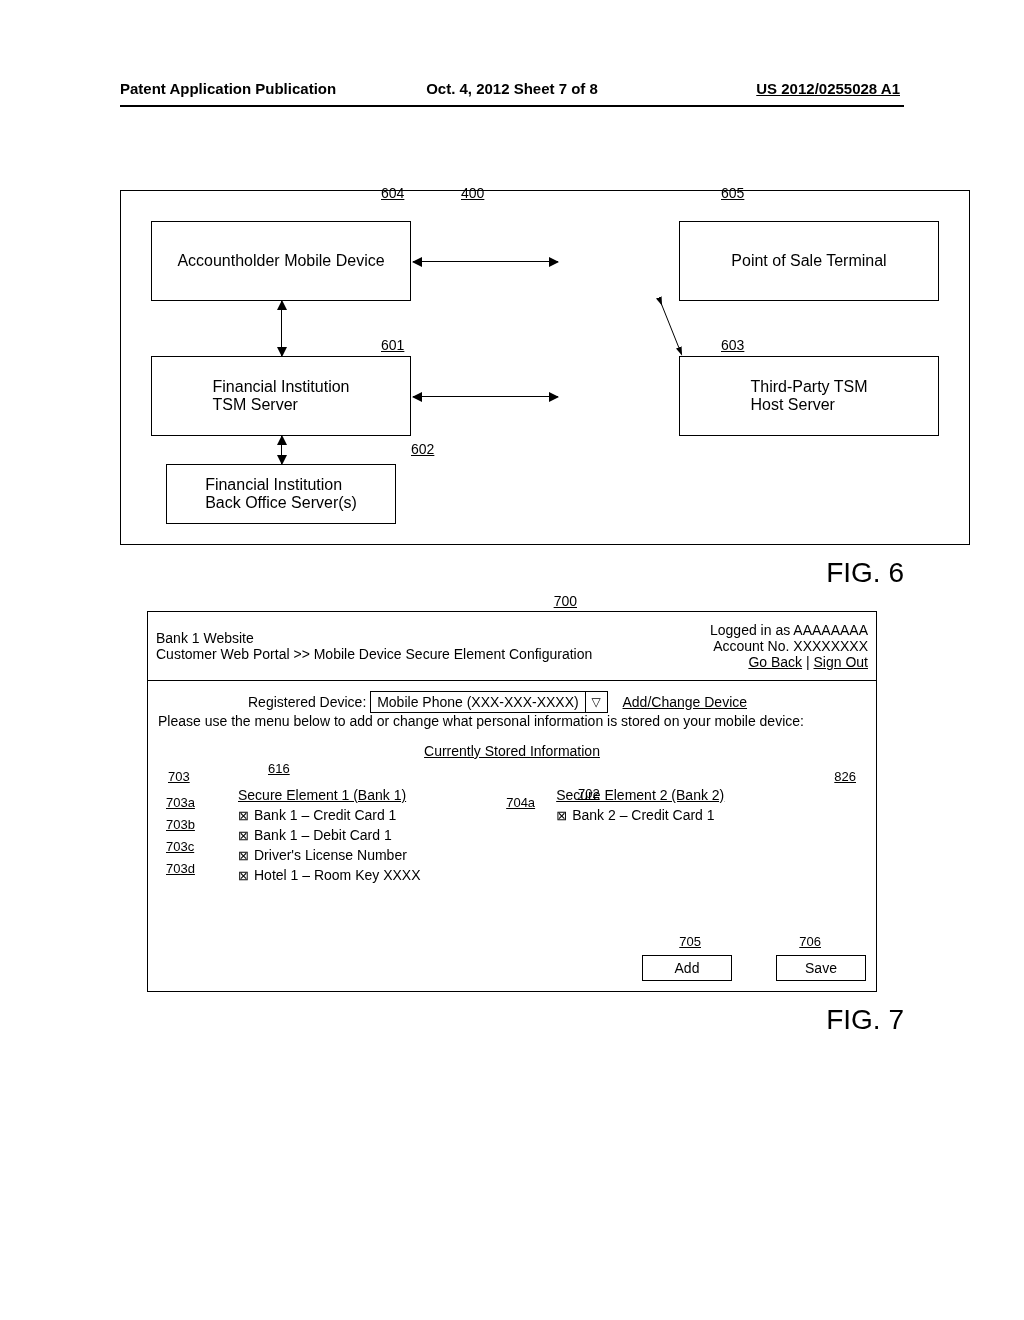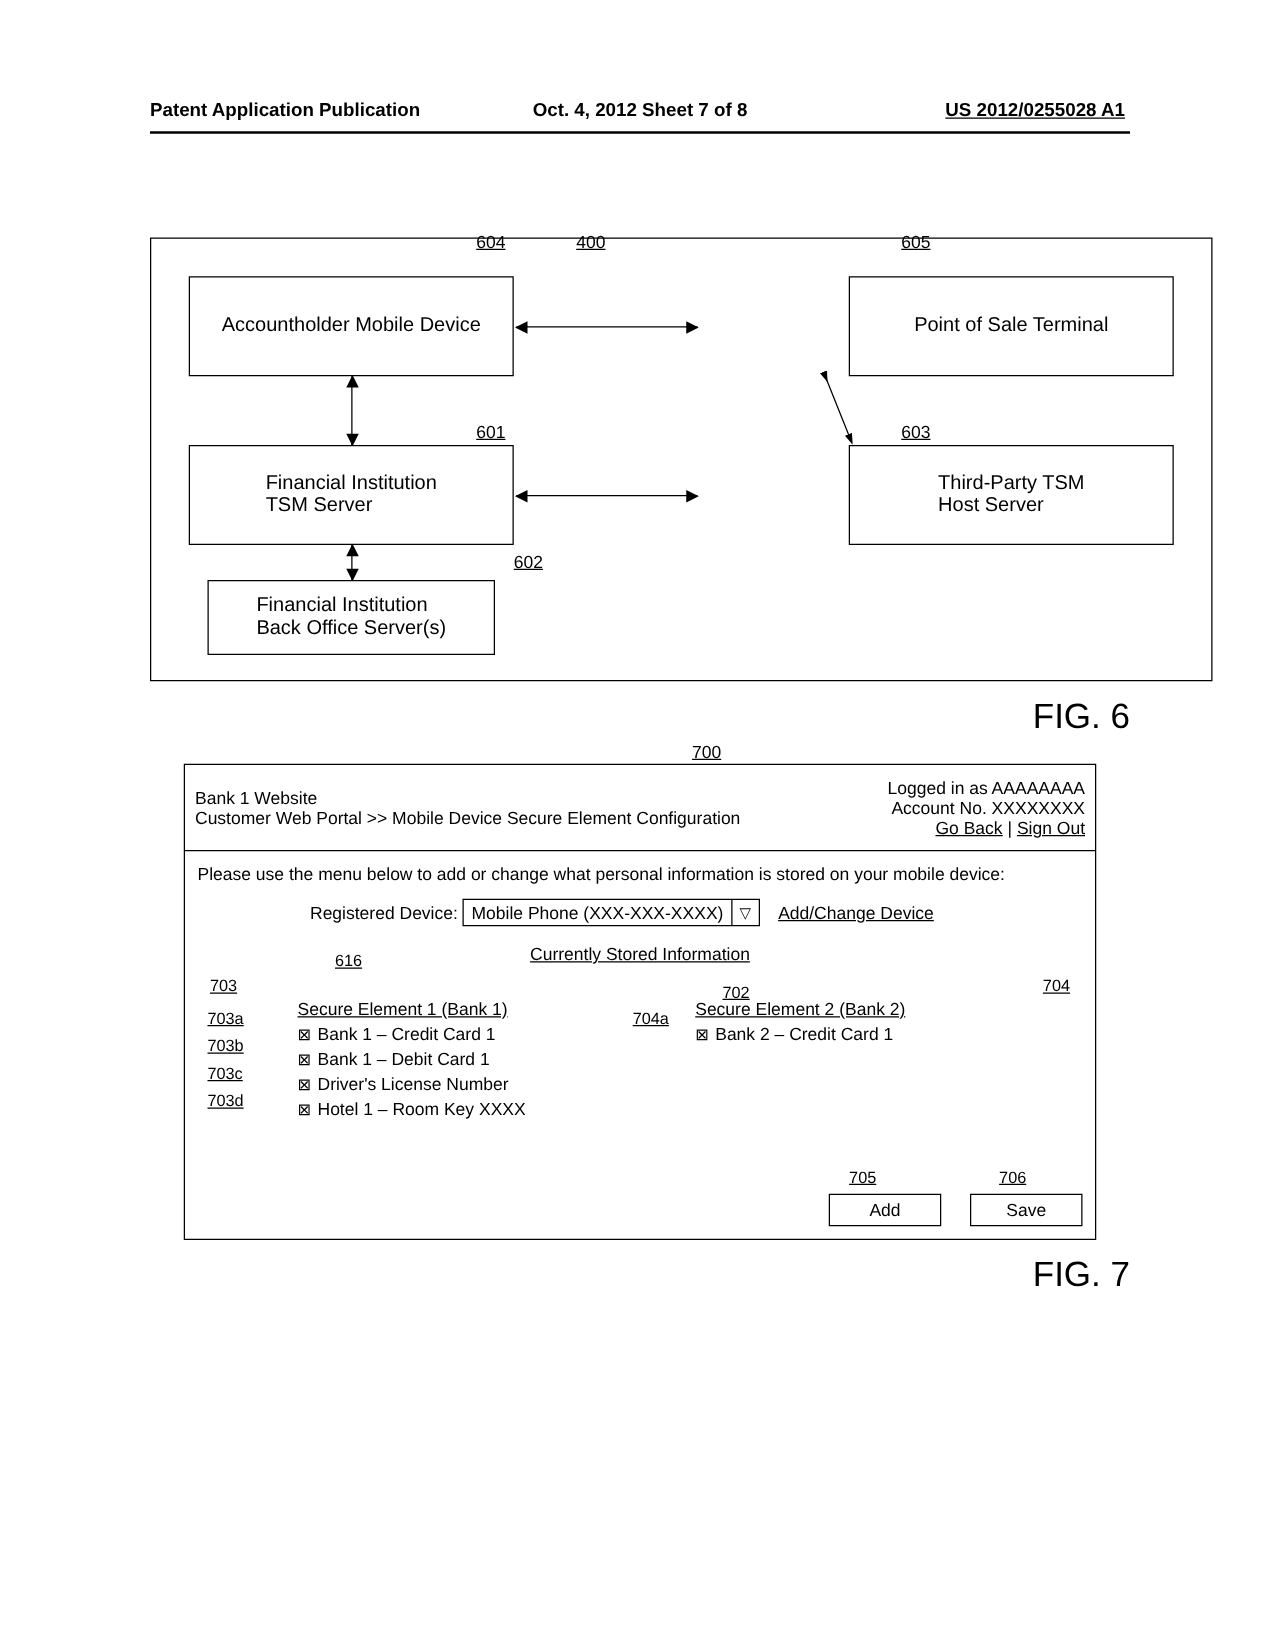--- a/index.html
+++ b/index.html
@@ -152,21 +152,21 @@
   .btn {
     border: 1px solid #000;
     width: 90px; height: 26px;
     display: inline-flex; align-items: center; justify-content: center;
     font-size: 14px;
     background: #fff;
   }
   .btnrow {
     position: absolute;
     right: 10px; bottom: 10px;
-    display: flex; gap: 23px;
+    display: flex; gap: 44px;
   }
 
   .ref7 { font-size: 13px; text-decoration: underline; position: absolute; }
 
 </style>
 </head>
 <body>
 
 <div class="page">
 
@@ -272,32 +272,32 @@
           <div>Account No. XXXXXXXX</div>
           <div>
             <span class="ul">Go Back</span>
             <span> | </span>
             <span class="ul">Sign Out</span>
           </div>
         </div>
       </div>
 
       <div class="fig7-body">
-        <div style="margin-bottom:12px;">Please use the menu below to add or change what personal information is stored on your mobile device:</div>
-
         <div style="text-align:left; padding-left:90px;">
           <span>Registered Device:</span>
           <span class="sel">
             <span class="seltxt">Mobile Phone (XXX-XXX-XXXX)</span>
             <span class="seltri">▽</span>
           </span>
           &nbsp;&nbsp;
           <span class="ul">Add/Change Device</span>
         </div>
 
+        <div style="margin-bottom:12px;">Please use the menu below to add or change what personal information is stored on your mobile device:</div>
+
         <span class="ref7" style="left:120px; top:80px;">616</span>
 
         <div style="text-align:center; margin-top:14px;">
           <span class="ul">Currently Stored Information</span>
         </div>
         <span class="ref7" style="left:430px; top:105px;">702</span>
 
         <div class="cols">
 
           <div class="col" style="padding-left:80px;">
@@ -309,21 +309,21 @@
             <span class="ref7" style="left:8px; top:52px;">703c</span>
             <span class="ref7" style="left:8px; top:74px;">703d</span>
 
             <div class="item"><span class="cb">⊠</span><span>Bank 1 – Credit Card 1</span></div>
             <div class="item"><span class="cb">⊠</span><span>Bank 1 – Debit Card 1</span></div>
             <div class="item"><span class="cb">⊠</span><span>Driver's License Number</span></div>
             <div class="item"><span class="cb">⊠</span><span>Hotel 1 – Room Key XXXX</span></div>
           </div>
 
           <div class="col" style="padding-left:30px;">
-            <span class="ref7" style="right:10px; top:-18px;">704</span>
+            <span class="ref7" style="right:10px; top:-18px;">826</span>
             <div class="ul">Secure Element 2 (Bank 2)</div>
 
             <span class="ref7" style="left:-20px; top:8px;">704a</span>
             <div class="item"><span class="cb">⊠</span><span>Bank 2 – Credit Card 1</span></div>
           </div>
         </div>
 
         <span class="ref7" style="right:175px; bottom:42px;">705</span>
         <span class="ref7" style="right:55px;  bottom:42px;text-align:right;">706</span>
 

